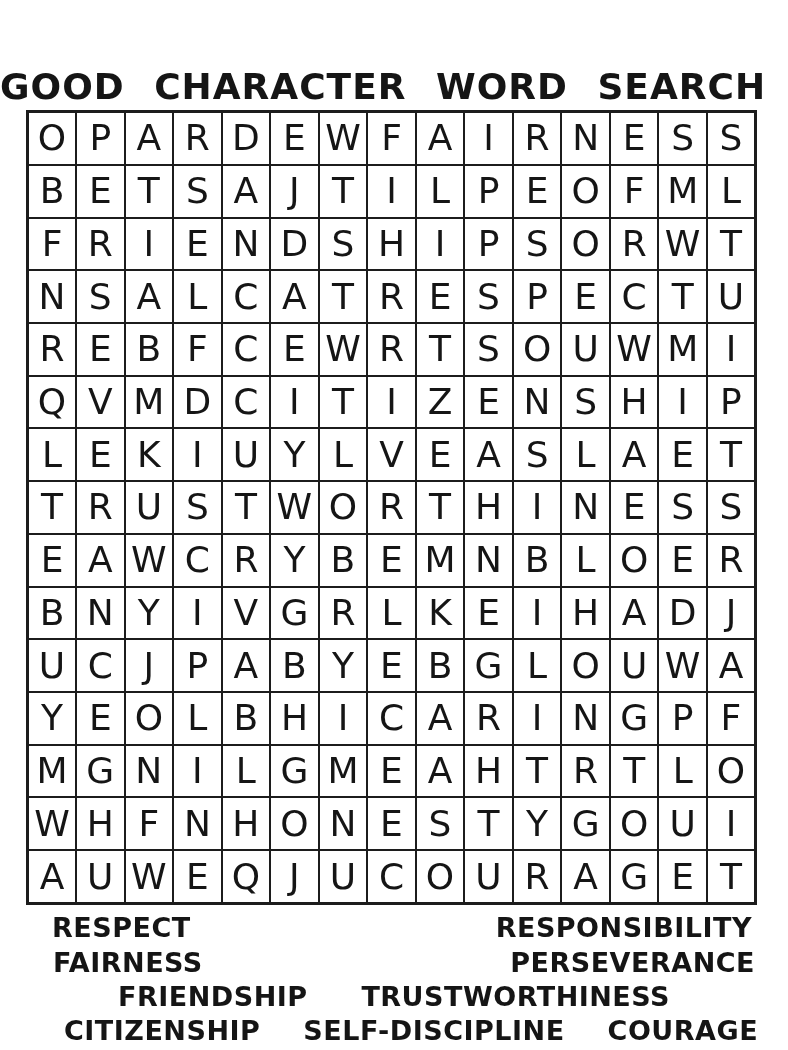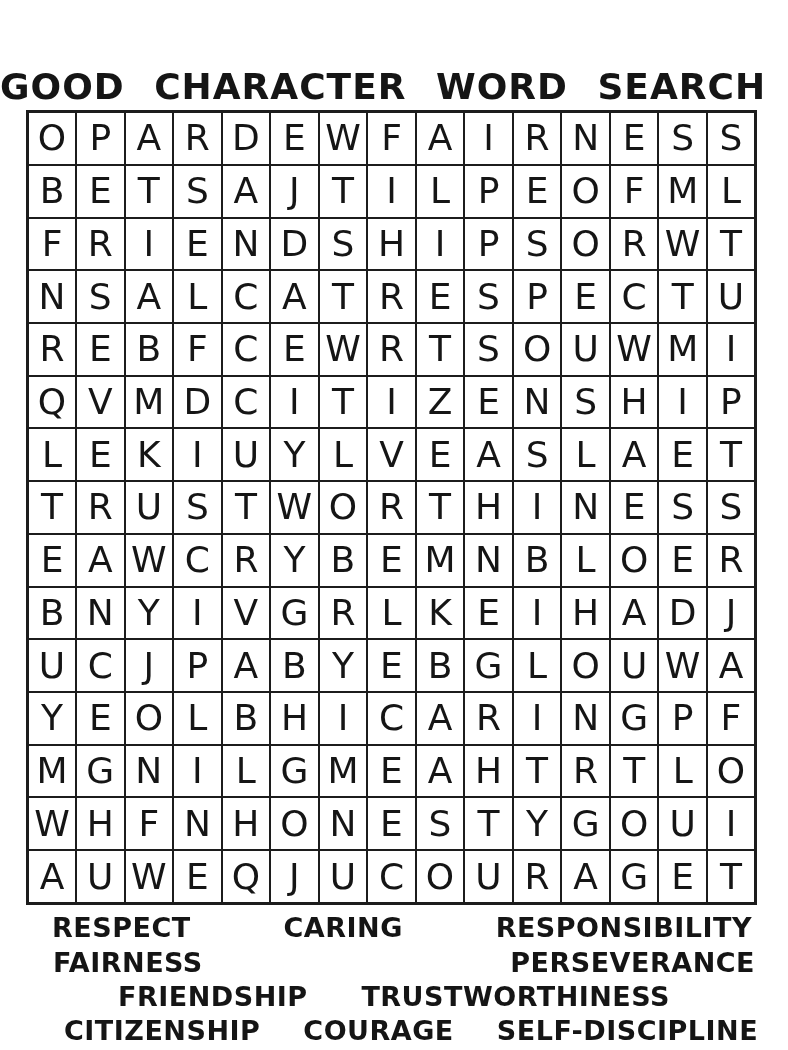--- a/index.html
+++ b/index.html
@@ -316,29 +316,28 @@
         <td>G</td>
         <td>E</td>
         <td>T</td>
       </tr>
     </tbody>
 </table>
 
 <div>
   <div class="words-line line-0">
       <span>RESPECT</span>
-      <span>CARING</span>
       <span>RESPONSIBILITY</span>
     </div>
   <div class="words-line line-1">
       <span>FAIRNESS</span>
       <span>PERSEVERANCE</span>
     </div>
   <div class="words-line line-2">
       <span>FRIENDSHIP</span>
       <span>TRUSTWORTHINESS</span>
     </div>
   <div class="words-line line-3">
       <span>CITIZENSHIP</span>
+      <span>SELF-DISCIPLINE</span>
       <span>COURAGE</span>
-      <span>SELF-DISCIPLINE</span>
     </div>
 </div>
 
 </body></html>

